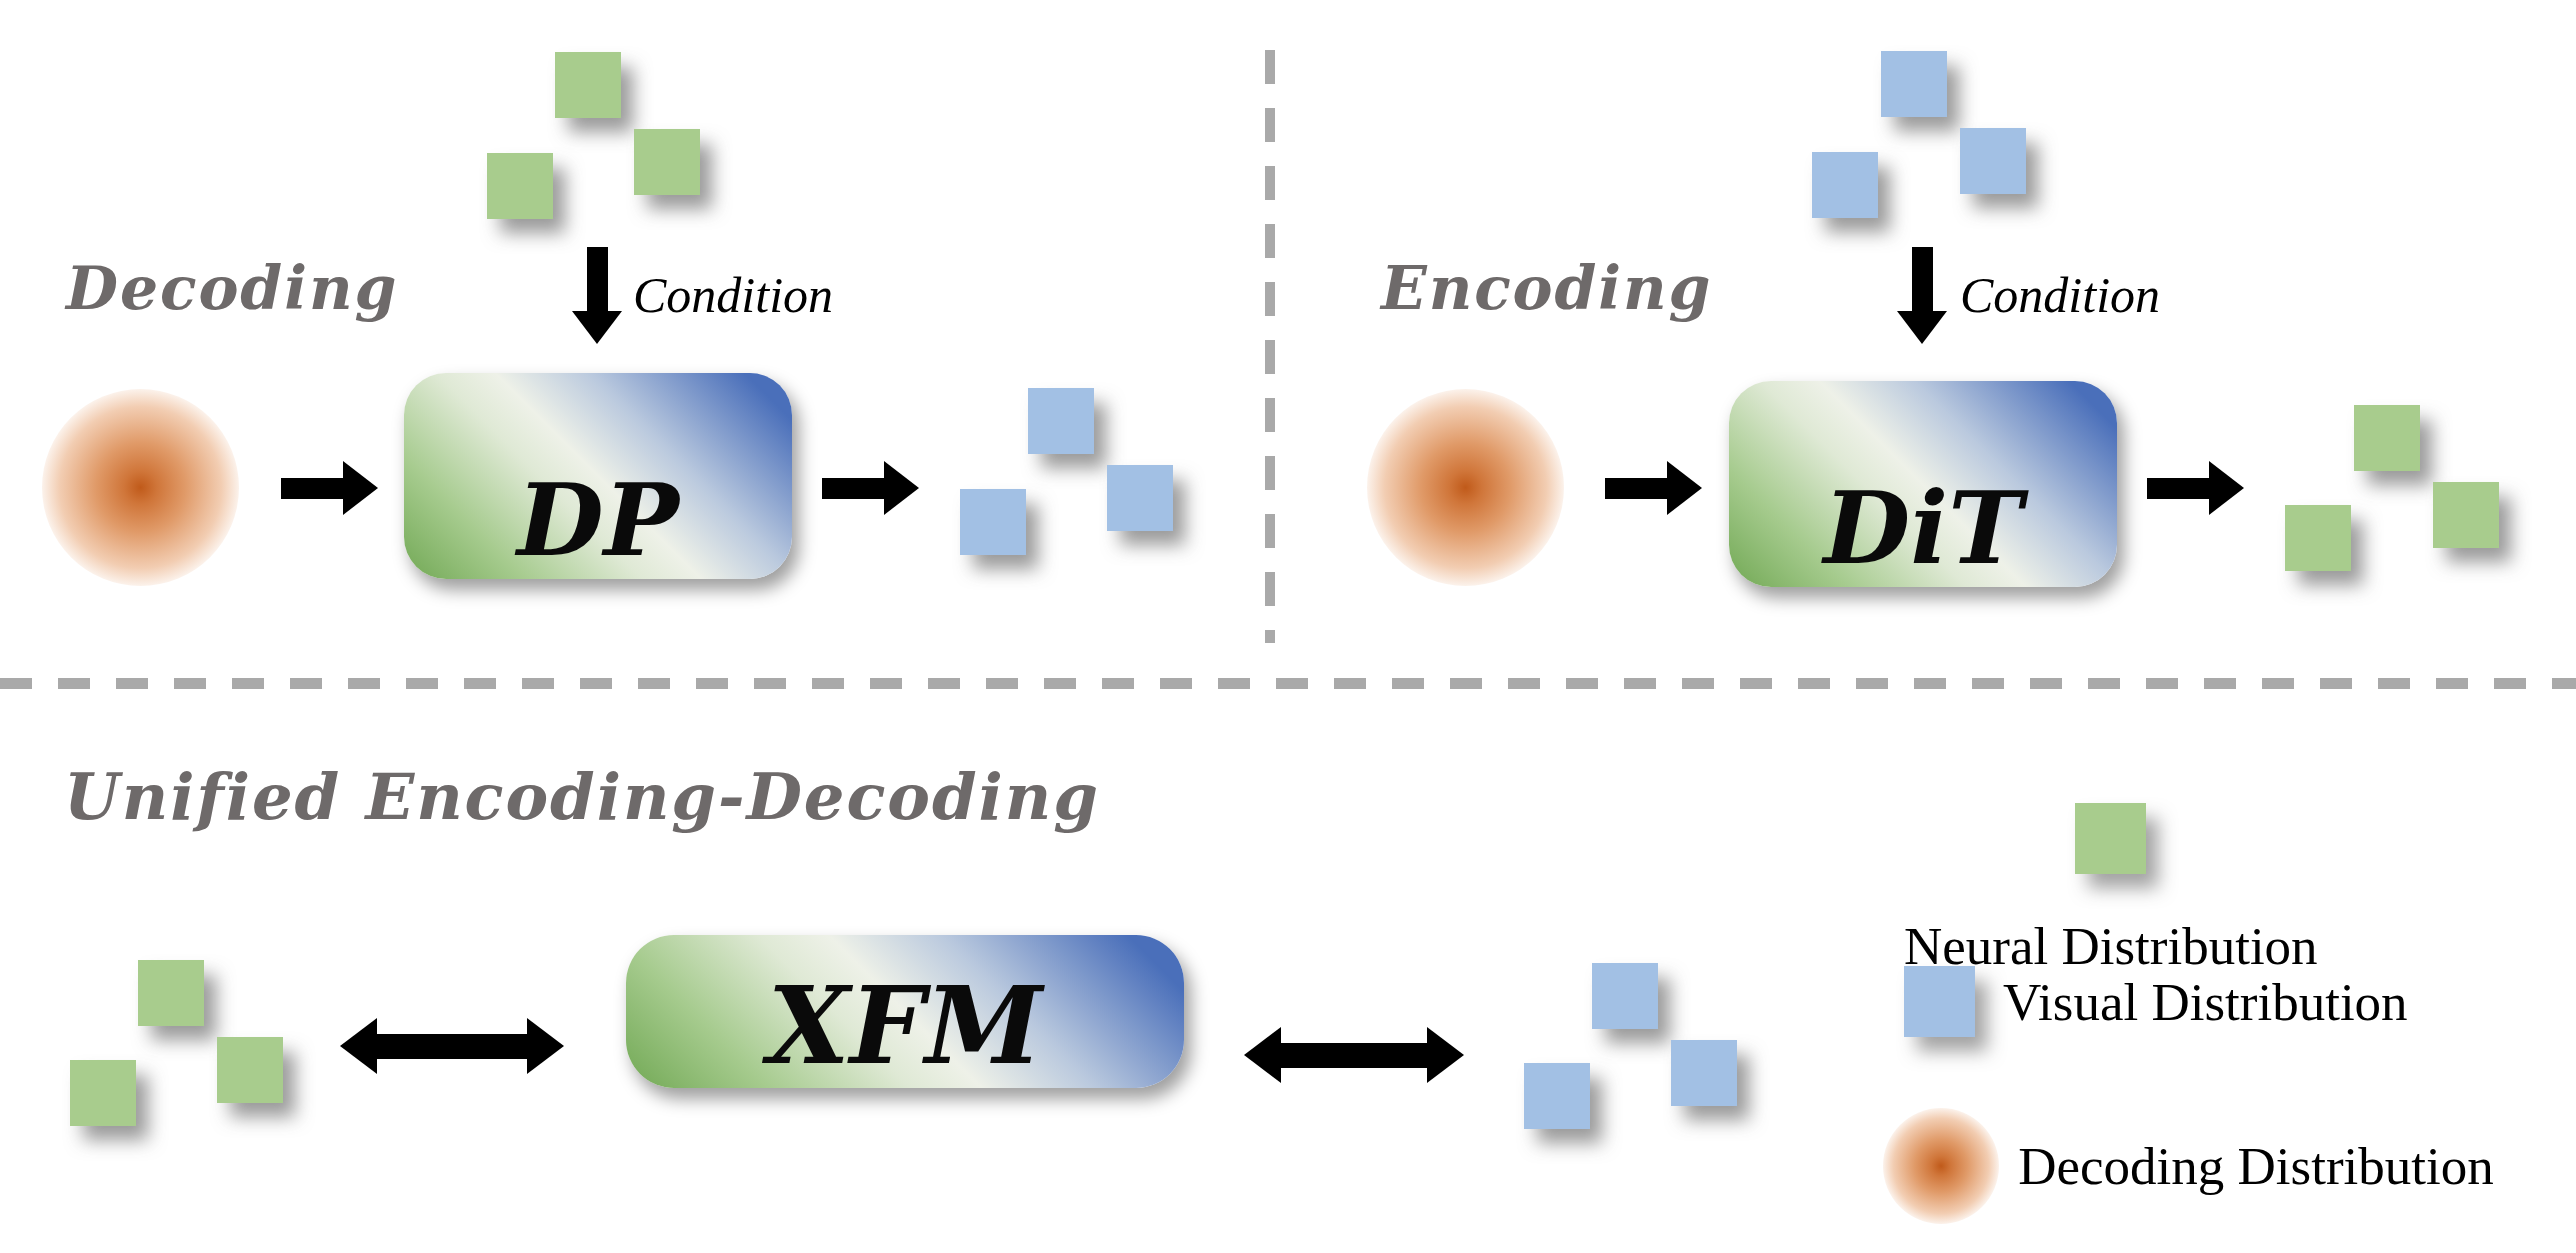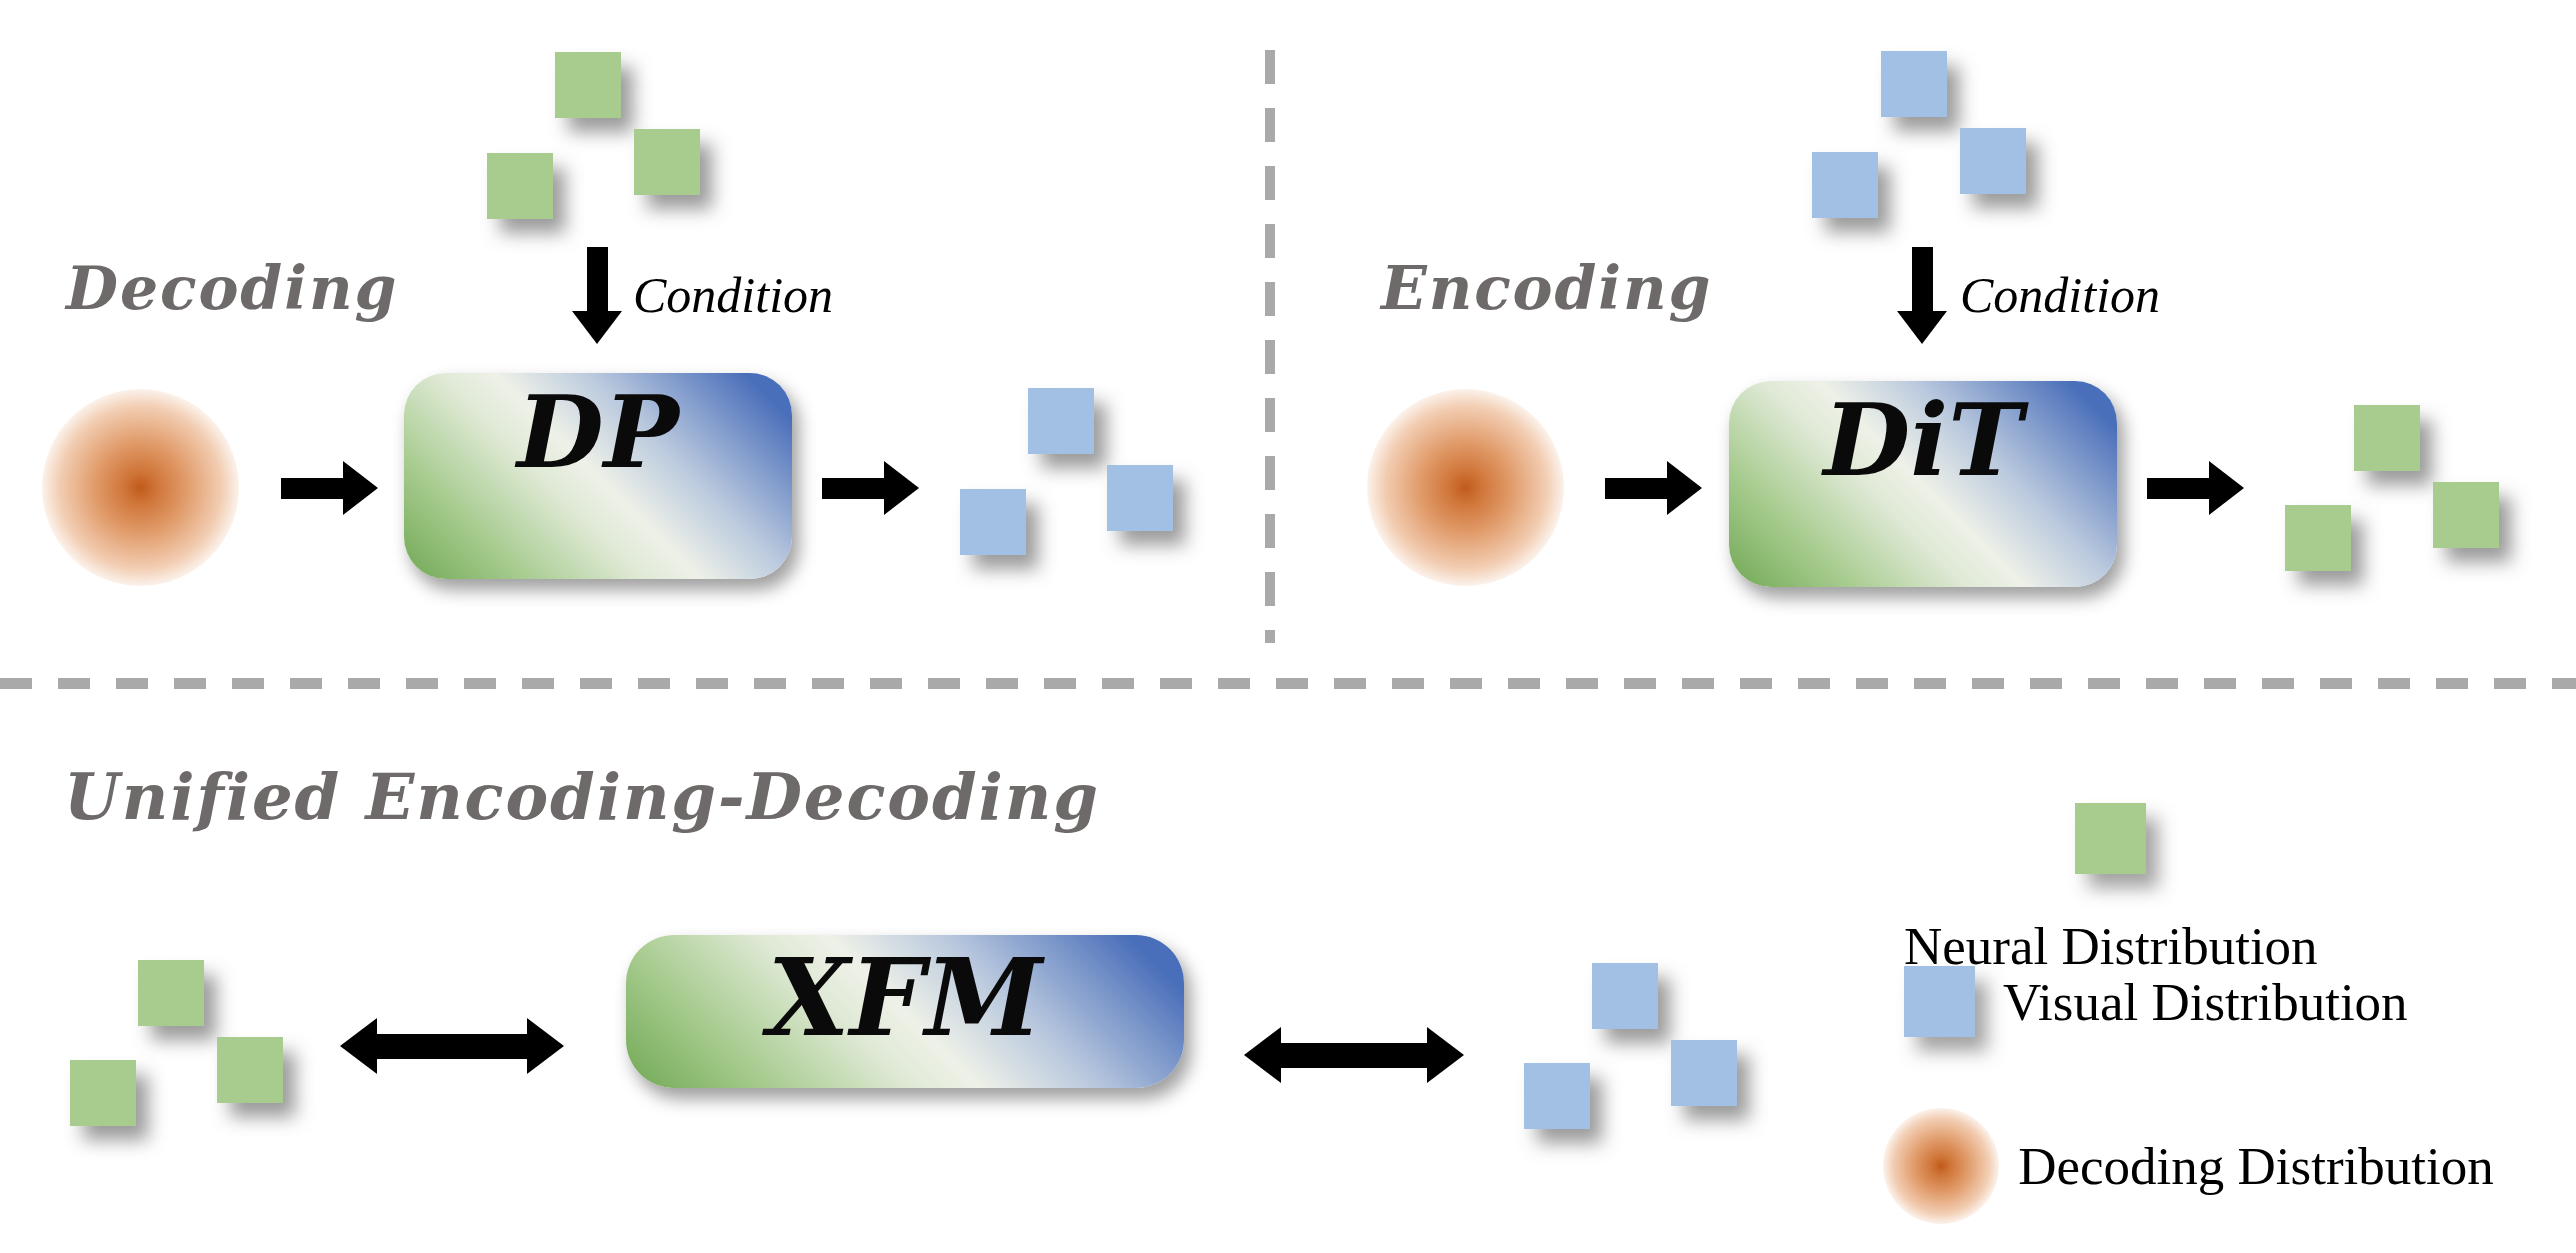--- a/index.html
+++ b/index.html
@@ -9,21 +9,21 @@
   
   .script-title{position:absolute;color:var(--label-gray,#6e6a6a);
     font-family:"DejaVu Serif", cursive, serif;font-style:italic;font-weight:700;
     letter-spacing:1.9px;white-space:nowrap;}
   .cond-label{position:absolute;color:#000;font-family:"Liberation Serif", serif;
     font-style:italic;font-size:50px;white-space:nowrap;}
   .box-label{font-family:"DejaVu Serif", cursive, serif;font-style:italic;font-weight:700;
     color:#0a0a0a;}
 
   
-  .grad-box{position:absolute;border-radius:42px;display:flex;align-items:flex-start;justify-content:center;
+  .grad-box{position:absolute;border-radius:42px;display:flex;align-items:flex-end;justify-content:center;
     background:linear-gradient(45deg,var(--box-green,#71a854) 0%,#a6cb8e 20%,#dfe9d5 40%,
                #eef1e8 50%,#bac9de 66%,var(--box-blue,#4a6fba) 92%);
     box-shadow:6.8px 10.6px 17.4px rgba(0,0,0,0.38);}
 
   
   .sq{position:absolute;width:66px;height:66px;box-shadow:12.6px 14.5px 17.4px rgba(70,70,70,0.55);}
   .sq-green{background:var(--neural-green,#a8cc8d);}
   .sq-blue{background:var(--visual-blue,#a2c0e4);}
 
   

